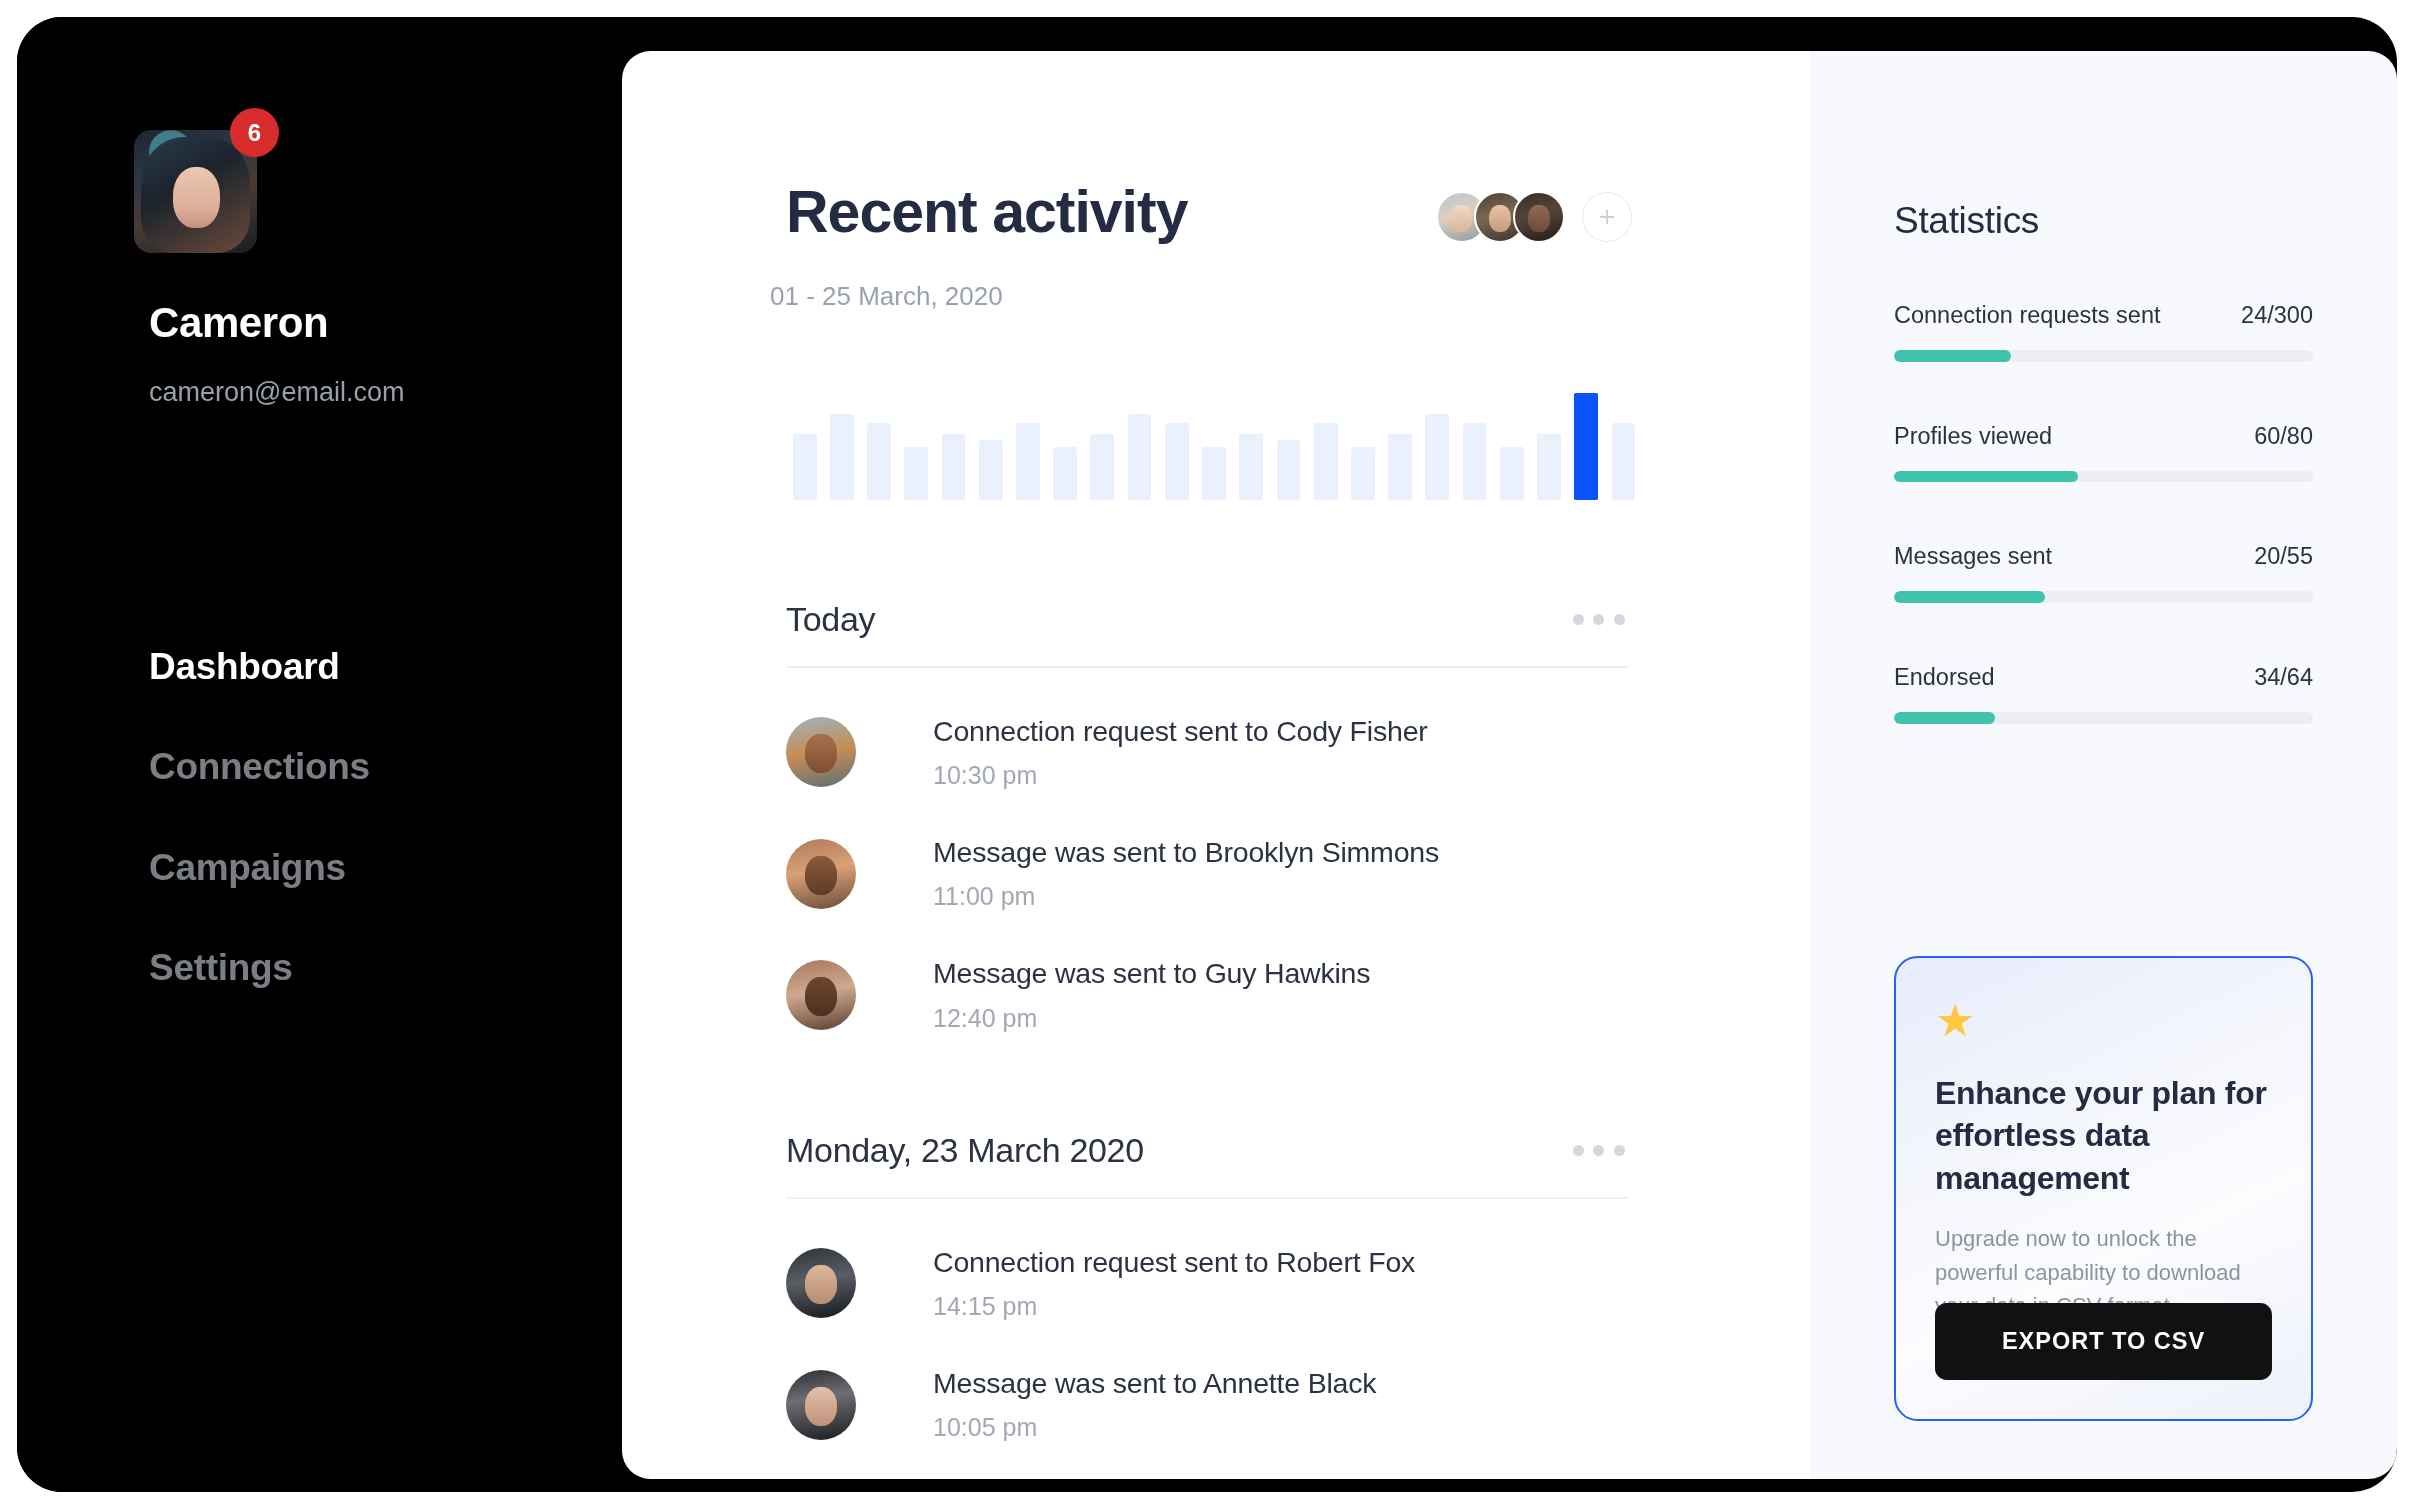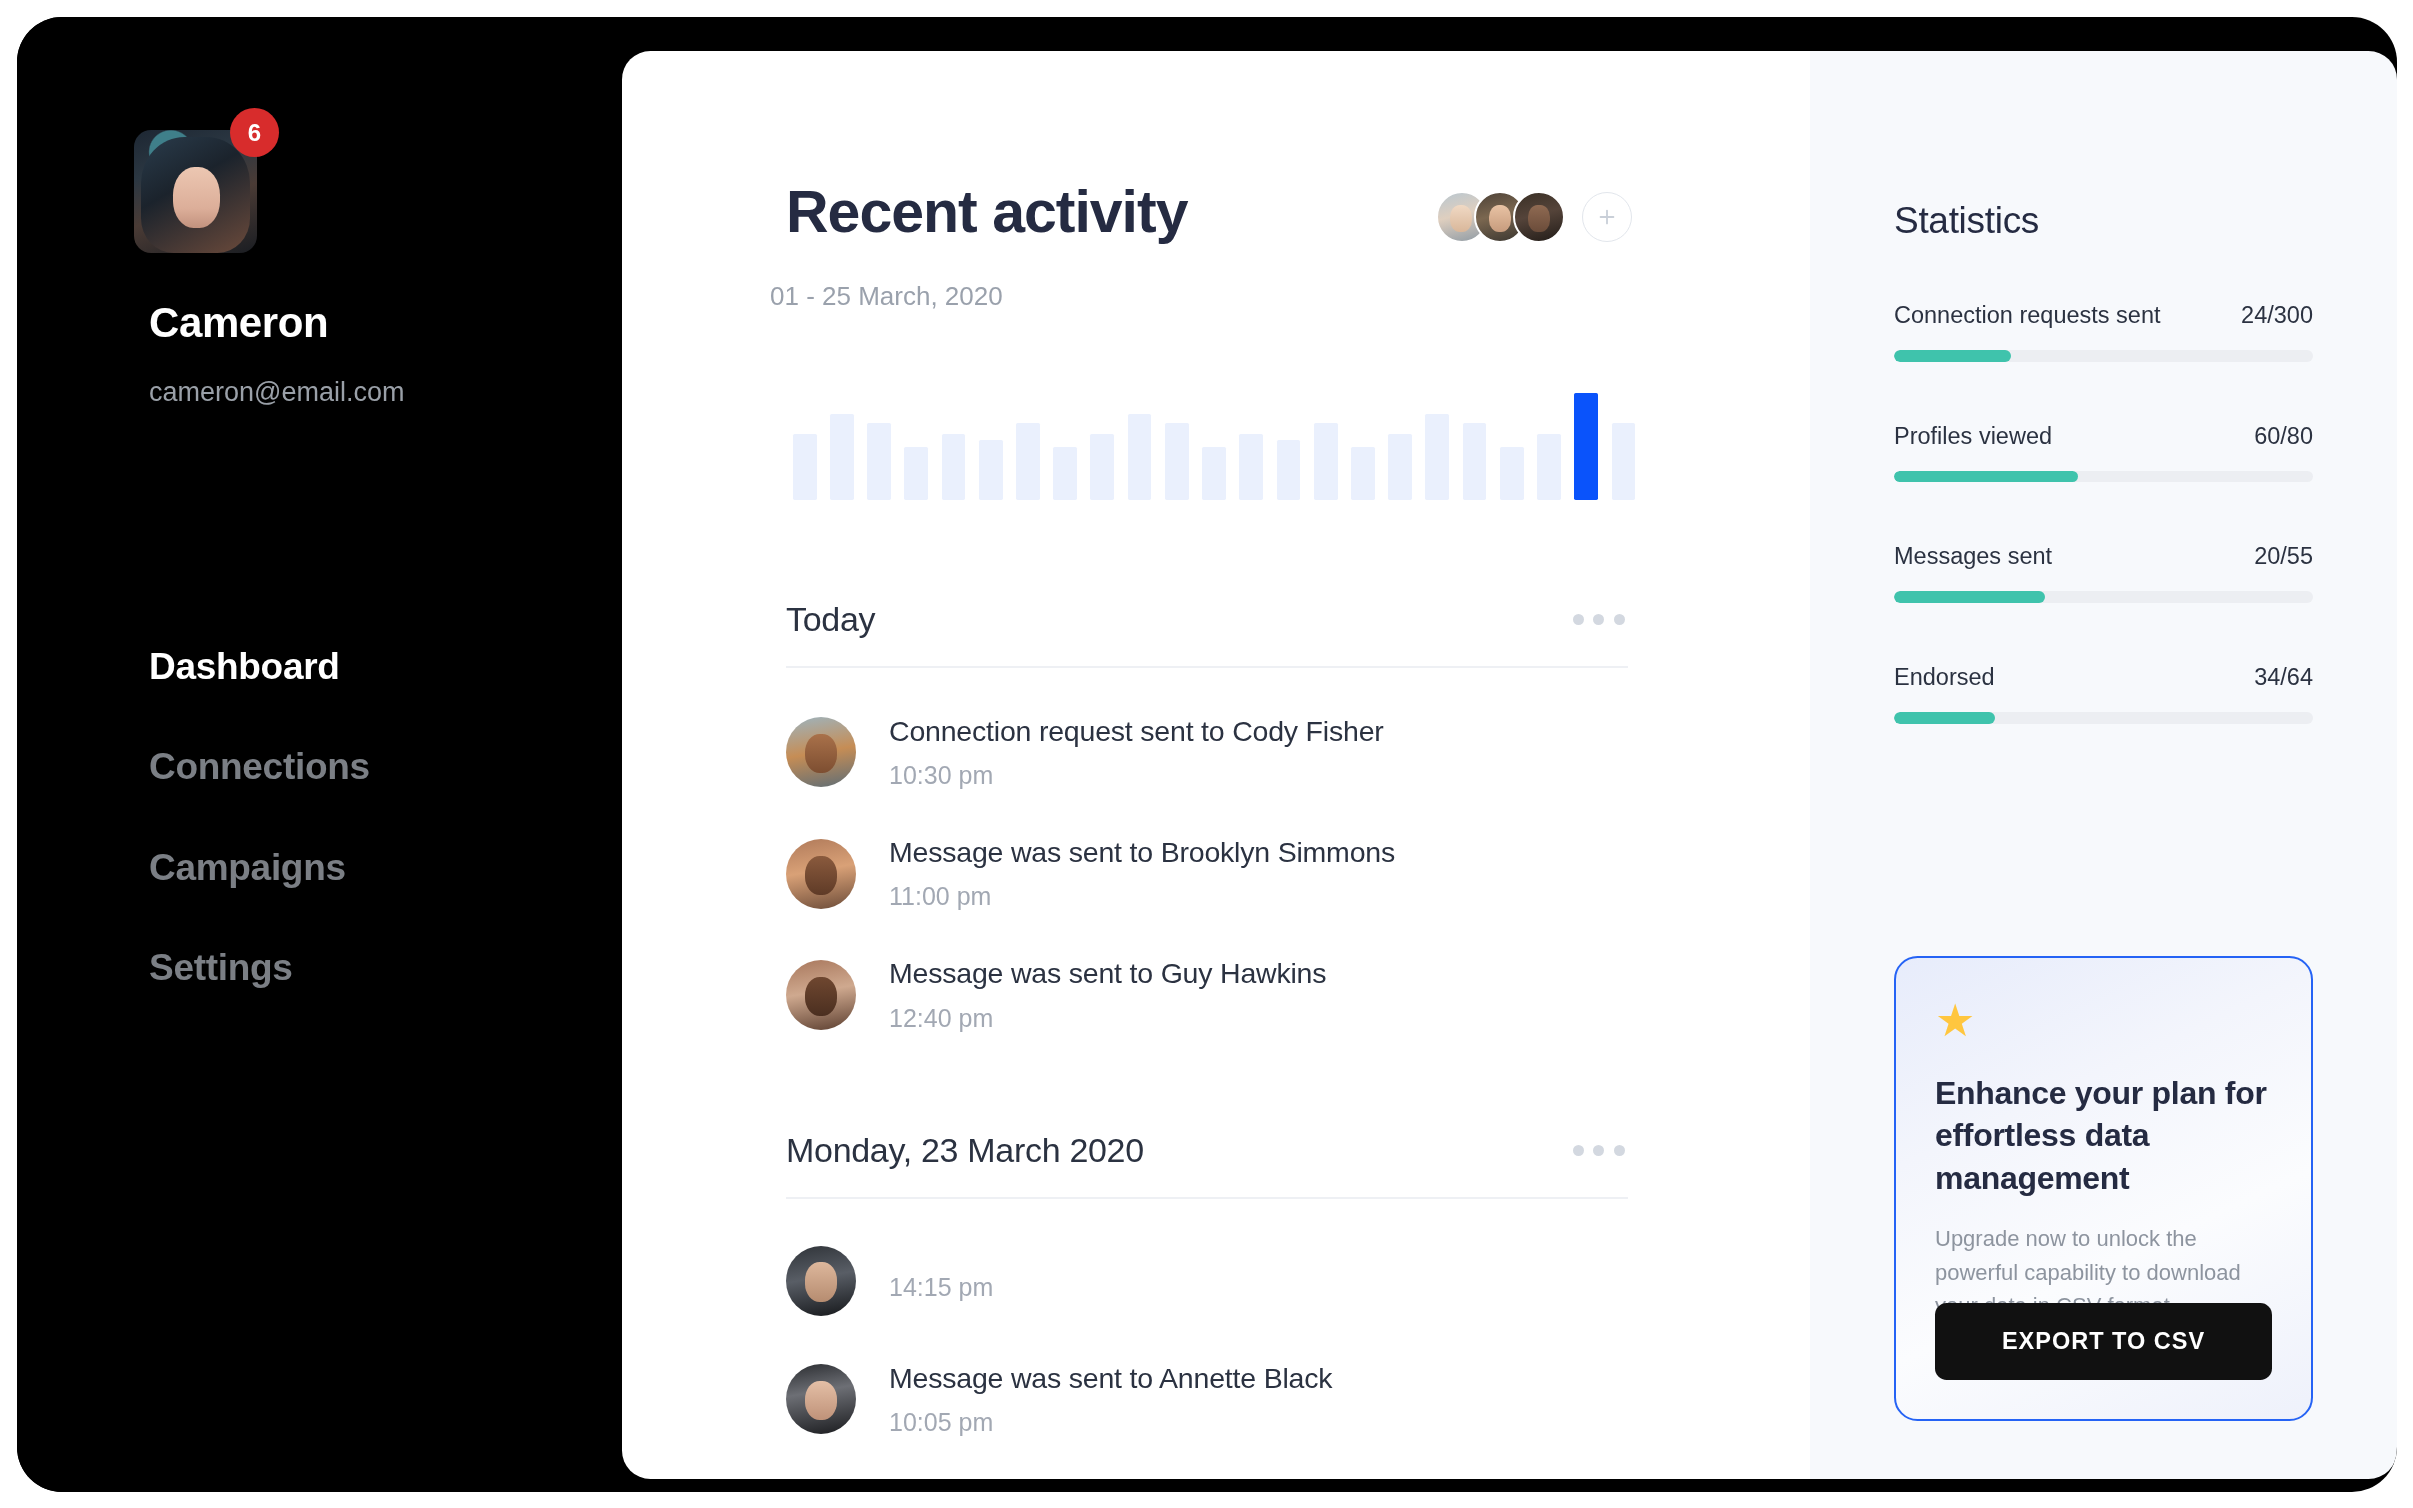--- a/index.html
+++ b/index.html
@@ -151,21 +151,21 @@
   }
   .section-title{
     font-size:34px; color:#2b3241; letter-spacing:-0.3px;
   }
   .dots{ display:flex; gap:9.2px; cursor:pointer; padding:8.4px 3.4px; }
   .dots span{ width:11px; height:11px; border-radius:50%; background:#d3d8e0; display:block; }
   .divider{ height:1.7px; background:#eef0f4; margin-top:22px; }
 
   .act-list{ margin-top:47px; }
   .act-item{
-    display:flex; align-items:center; margin-bottom:46px;
+    display:flex; align-items:center; margin-bottom:46px;gap:44px;
   }
   .act-item:last-child{ margin-bottom:0; }
   .act-av{
     width:70px; height:70px; border-radius:50%; flex:0 0 70px;
     margin-right:33px; overflow:hidden; position:relative;
   }
   .act-av::after{
     content:""; position:absolute; left:27%; top:24%; width:46%; height:56%;
     border-radius:46%;
   }
@@ -397,20 +397,21 @@
             <span></span>
             <span></span>
           </div>
         </div>
         <div class="divider"></div>
 
         <div class="act-list">
           <div class="act-item">
             <div class="act-av av-robert"></div>
             <div class="act-text">
+              <div class="act-title">Connection request sent to Robert Fox</div>
               <div class="act-time">14:15 pm</div>
             </div>
           </div>
           <div class="act-item">
             <div class="act-av av-annette"></div>
             <div class="act-text">
               <div class="act-title">Message was sent to Annette Black</div>
               <div class="act-time">10:05 pm</div>
             </div>
           </div>

